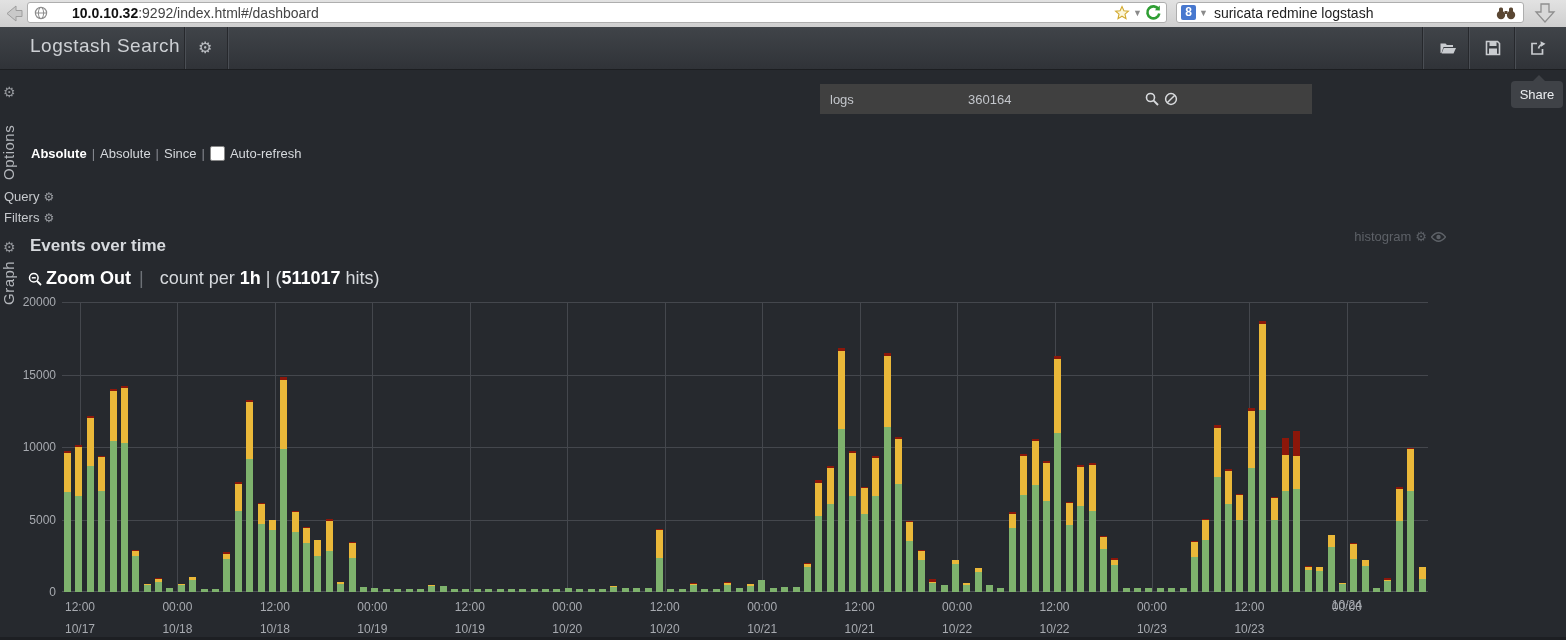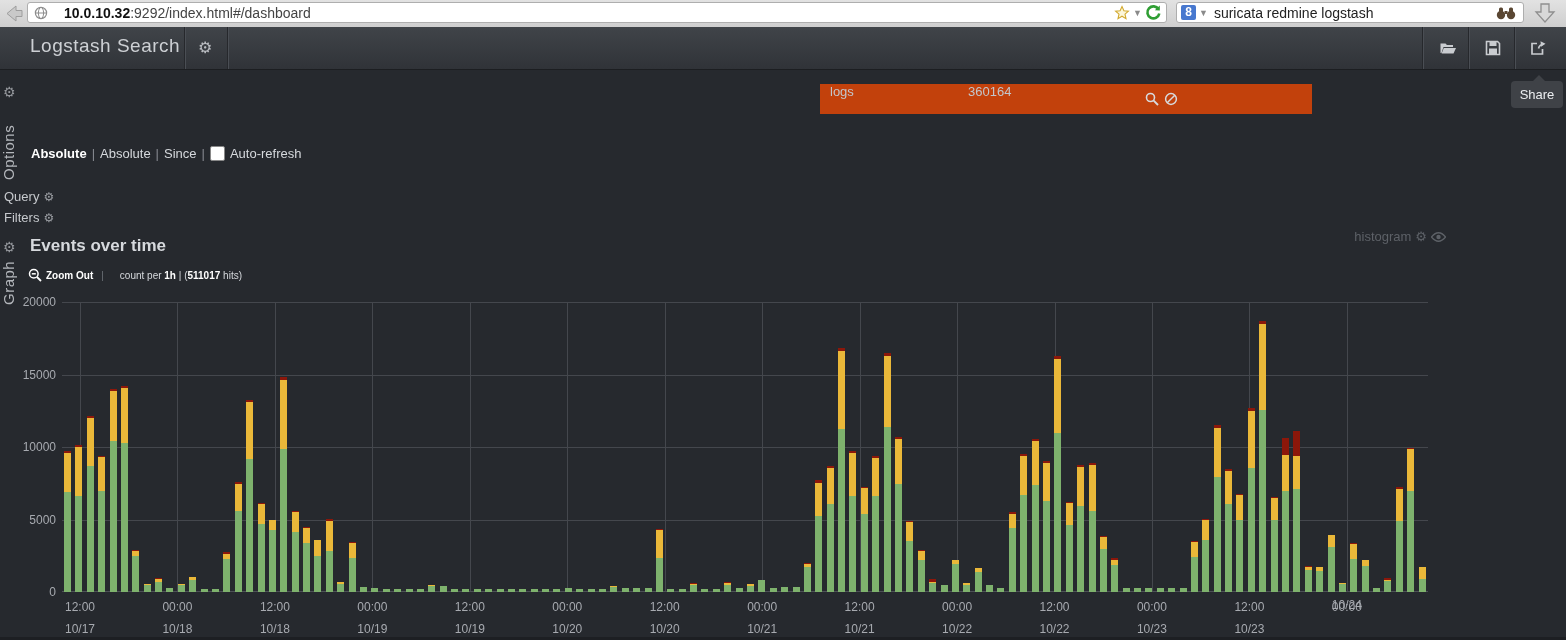--- a/index.html
+++ b/index.html
@@ -4,21 +4,21 @@
 <style>
   html,body{margin:0;padding:0;background:#1a1c1f;}
   .screen{position:relative;width:1566px;height:640px;background:#26292e;overflow:hidden;
           font-family:"Liberation Sans",sans-serif;}
   
   .browser-bar{position:absolute;left:0;top:0;width:1566px;height:27px;
     background:linear-gradient(#e2e2e2,#cfcfcf);border-bottom:1px solid #9a9a9a;}
   .back-btn{position:absolute;left:3px;top:3px;width:22px;height:21px;}
   .url-field{position:absolute;left:27px;top:2px;width:1140px;height:21px;background:#fff;
     border:1px solid #aeaeae;border-radius:3px;display:flex;align-items:center;box-sizing:border-box;}
-  .url-text{font-size:14px;color:#444;margin-left:16px;white-space:nowrap;overflow:hidden;flex:1;}
+  .url-text{font-size:14px;color:#444;margin-left:24px;white-space:nowrap;overflow:hidden;flex:1;}
   .url-host{font-weight:bold;color:#111;}
   .url-icons{display:flex;align-items:center;gap:3px;margin-right:4px;}
   .caret{font-size:9px;color:#8a8a8a;}
   .search-field{position:absolute;left:1176px;top:2px;width:348px;height:21px;background:#fff;
     border:1px solid #aeaeae;border-radius:3px;display:flex;align-items:center;box-sizing:border-box;}
   .g8{width:15px;height:15px;margin-left:4px;background:#4778cf;border-radius:2px;color:#fff;
     font-size:12px;font-weight:bold;text-align:center;line-height:15px;}
   .search-text{font-size:14px;color:#222;margin-left:6px;flex:1;white-space:nowrap;}
   .dl-btn{position:absolute;left:1532px;top:2px;width:26px;height:23px;}
   
@@ -45,32 +45,32 @@
   .tbtn:first-child{border-left:1px solid #26282b;border-radius:4px 0 0 4px;}
   .tbtn:last-child{border-radius:0 4px 4px 0;}
   .tbtn.active{background:linear-gradient(#63b963,#4b9c4b);border-color:#3c7e3c;}
   .mode-row{position:absolute;left:31px;top:145px;display:flex;align-items:center;font-size:13px;color:#d6d9dd;}
   .mode-row .sep{color:#85898f;margin:0 5px;}
   .mode-row .active-mode{font-weight:bold;color:#fff;}
   .cbx{width:13px;height:13px;background:#fff;border:1px solid #888;border-radius:2px;margin-right:5px;}
   
   .term-table{position:absolute;left:820px;top:84px;width:492px;font-size:13px;}
   .tt-head{display:flex;height:28px;align-items:center;font-weight:bold;color:#e8eaec;}
-  .tt-row{display:flex;height:30px;background:#c2410c;color:#c3c6cb;}
+  .tt-row{display:flex;height:30px;align-items:center;background:#404040;color:#c3c6cb;}
   .tt-c1{width:138px;padding-left:10px;}
   .tt-c2{width:177px;}
   .tt-c3{flex:1;display:flex;align-items:center;gap:5px;}
   
   .qf-row{position:absolute;left:4px;font-size:13px;color:#c6c9cd;display:flex;align-items:center;gap:4px;}
   .qf-row .g{font-size:12px;color:#9a9da2;}
   
   .panel-title{position:absolute;left:30px;top:236px;font-size:17px;font-weight:bold;color:#d6d9dd;}
   .panel-type{position:absolute;left:1290px;top:229px;width:156px;text-align:right;font-size:13px;
     color:#5d6167;display:flex;justify-content:flex-end;align-items:center;gap:4px;}
-  .legend-row{position:absolute;left:28px;top:268px;display:flex;align-items:center;font-size:10px;color:#d6d9dd;}
+  .legend-row{position:absolute;left:28px;top:268px;display:flex;align-items:center;font-size:18px;color:#d6d9dd;}
   .legend-row .zo{display:flex;align-items:center;gap:4px;color:#fff;font-weight:600;}
   .legend-row .sep{color:#6d7177;margin:0 8px;}
   .lg-item{display:flex;align-items:center;gap:6px;margin-right:13px;}
   .lg-dot{width:11px;height:11px;border-radius:50%;}
   .countper{margin-left:8px;}
   .countper b{color:#fff;}
   
   .chart{position:absolute;left:62px;top:302px;width:1366px;height:290px;}
   .gridh{position:absolute;left:0;width:100%;height:1px;background:#44474d;}
   .gridv{position:absolute;top:0;width:1px;height:290px;background:#44474d;}

